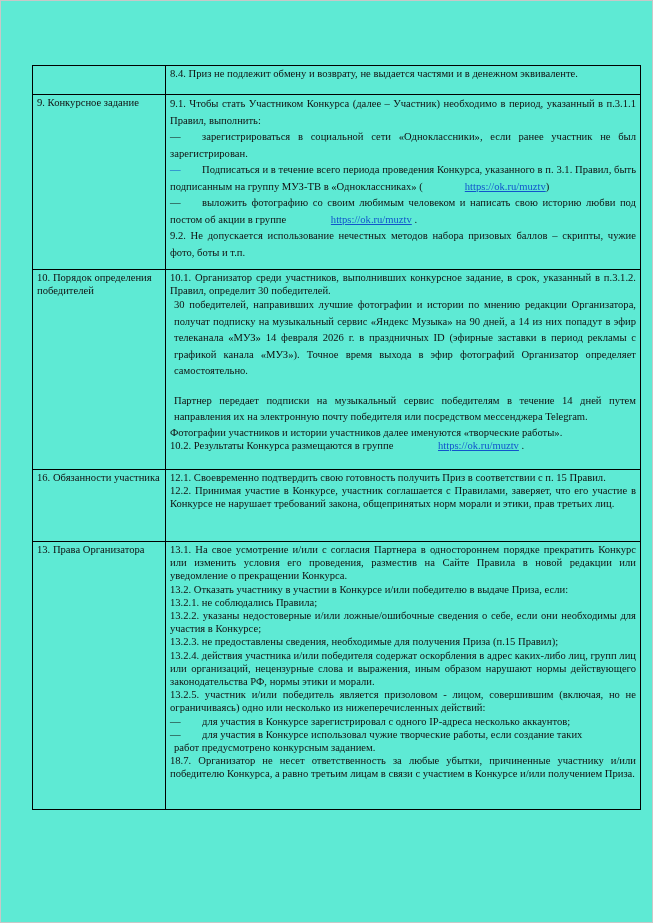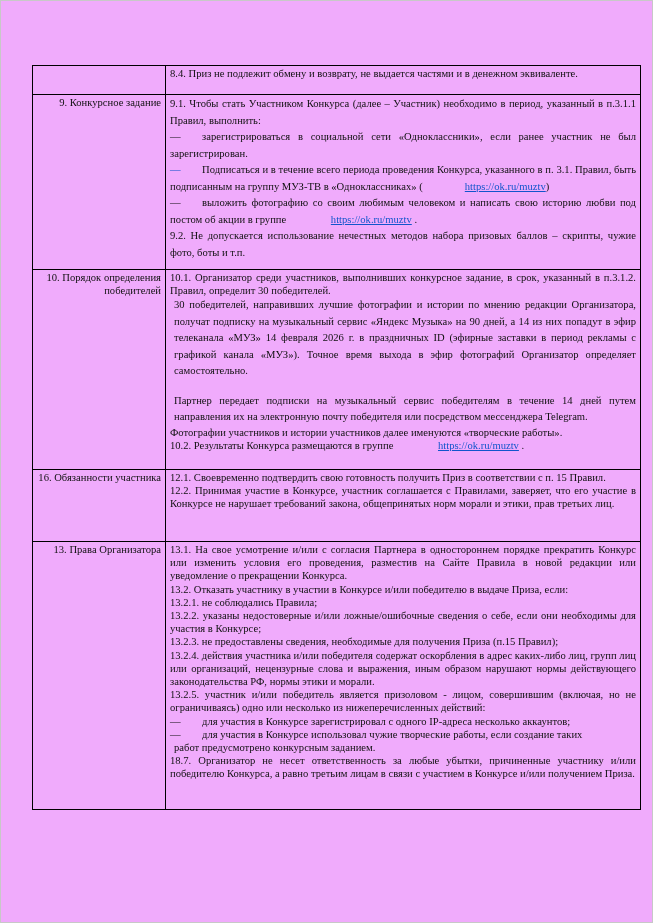--- a/index.html
+++ b/index.html
@@ -1,27 +1,27 @@
 <!DOCTYPE html>
 <html><head>
 <meta charset="utf-8">
 <style>
   html, body { margin: 0; padding: 0; background: #ffffff; }
   body { width: 653px; height: 923px; position: relative; overflow: hidden; }
   .page {
     position: absolute; left: 0; top: 0; width: 651px; height: 921px;
-    border: 1px solid #c8c8c8; background: #f0abfc;
+    border: 1px solid #c8c8c8; background: #5eead4;
   }
   table.rules {
     position: absolute; left: 31px; top: 64px; width: 609px;
     border-collapse: collapse; table-layout: fixed;
     font-family: "Liberation Serif", serif; font-size: 10.6px; line-height: 13.2px; color: #111;
   }
   table.rules td { border: 1px solid #000; vertical-align: top; padding: 1px 4px 1px 4px; }
-  td.c1 { width: 124px; text-align: right; }
+  td.c1 { width: 124px; text-align: left; }
   td.c2 { text-align: justify; }
   .p { margin: 0; }
   .dash { display: inline-block; width: 32px; }
   .ind { padding-left: 4px; }
   a.link { color: #1155cc; text-decoration: underline; padding-left: 42px; }
   .gap { height: 13px; }
   .tall { line-height: 16.5px; }
 </style>
 </head>
 <body>

